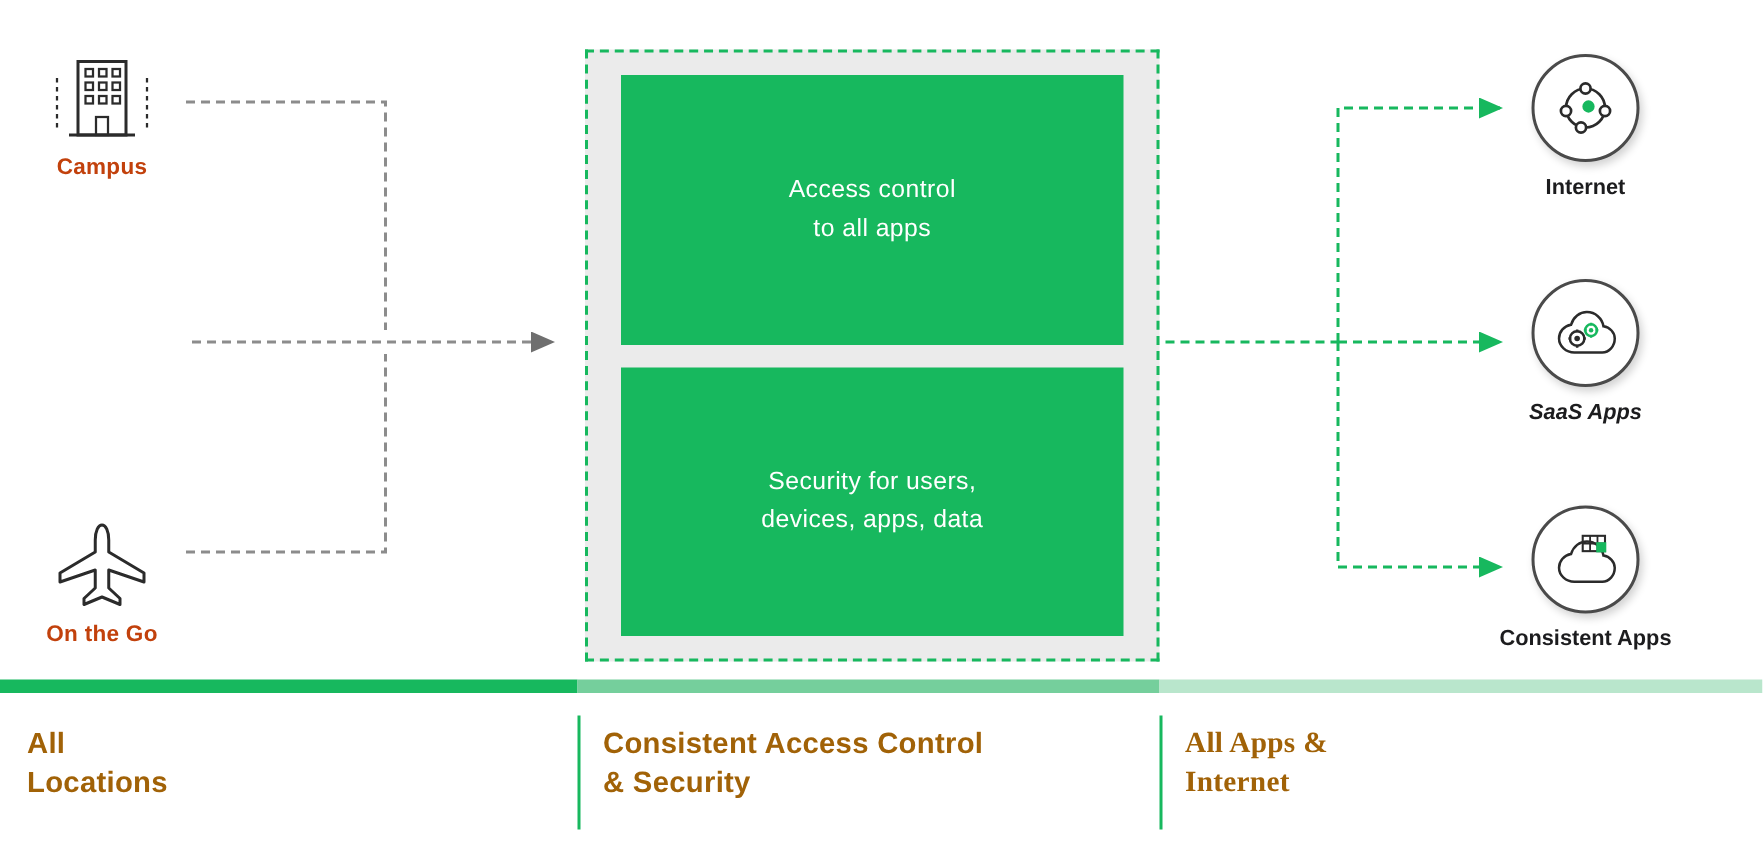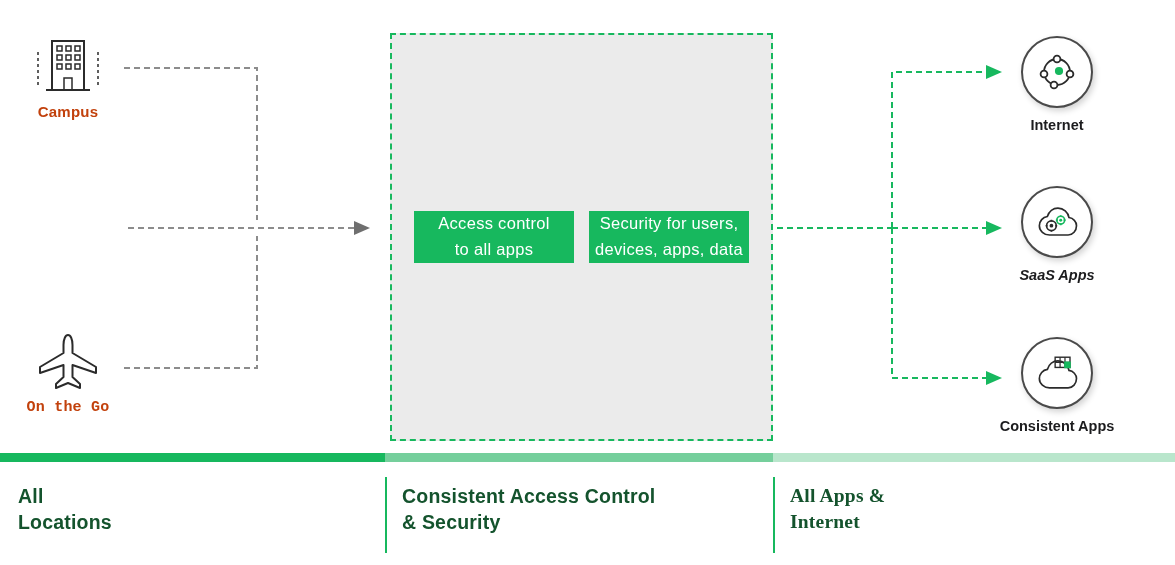--- a/index.html
+++ b/index.html
@@ -7,27 +7,27 @@
   .canvas { position:relative; width:1175px; height:565px; background:#ffffff; overflow:hidden; }
 
   .arrows { position:absolute; left:0; top:0; pointer-events:none; }
 
   
   .source { position:absolute; width:110px; text-align:center; }
   .source .icon-wrap { display:flex; justify-content:center; align-items:flex-end; }
   .source .src-label { margin-top:7px; font-size:15px; font-weight:bold; color:#c2410c; letter-spacing:.2px; }
   .src-campus { left:13px; top:36px; }
   .src-home   { left:13px; top:188px; }
-  .src-go     { left:13px; top:332px;font-family:Liberation Mono, monospace; }
+  .src-go     { left:13px; top:347px; }
 
   
   .center-panel {
     position:absolute; left:390px; top:33px; width:383px; height:408px;
     background:#ebebeb; border:2px dashed #17b85e;
-    display:flex; flex-direction:row; padding:15px 22px; gap:15px;align-items:center;
+    display:flex; flex-direction:column; padding:15px 22px; gap:15px;
   }
   .green-box {
     flex:1; background:#17b85e; color:#ffffff;
     display:flex; align-items:center; justify-content:center; text-align:center;
     font-size:16.5px; line-height:1.55; font-weight:500; letter-spacing:.3px;
   }
   .multiline { white-space:pre-line; }
 
   
   .dest { position:absolute; left:982px; width:150px; text-align:center; }
@@ -44,21 +44,21 @@
 
   
   .bar-seg { position:absolute; top:453px; height:9px; }
   .bar-1 { left:0;    width:385px; background:#17b85e; }
   .bar-2 { left:385px; width:388px; background:#75cf9c; }
   .bar-3 { left:773px; width:402px; background:#b9e6cc; }
 
   
   .footer-sec {
     position:absolute; top:483px; font-size:19.5px; font-weight:bold;
-    color:#14532d; line-height:26px; letter-spacing:.2px;
+    color:#a16207; line-height:26px; letter-spacing:.2px;
   }
   .sec-1 { left:18px;  width:350px; }
   .sec-2 { left:402px; width:360px; }
   .sec-3 { left:790px; width:370px;font-family:Liberation Serif, serif; }
   .footer-divider { position:absolute; top:477px; width:2px; height:76px; background:#17b85e; }
   .div-1 { left:385px; }
   .div-2 { left:773px; }
 </style>
 </head>
 <body>

